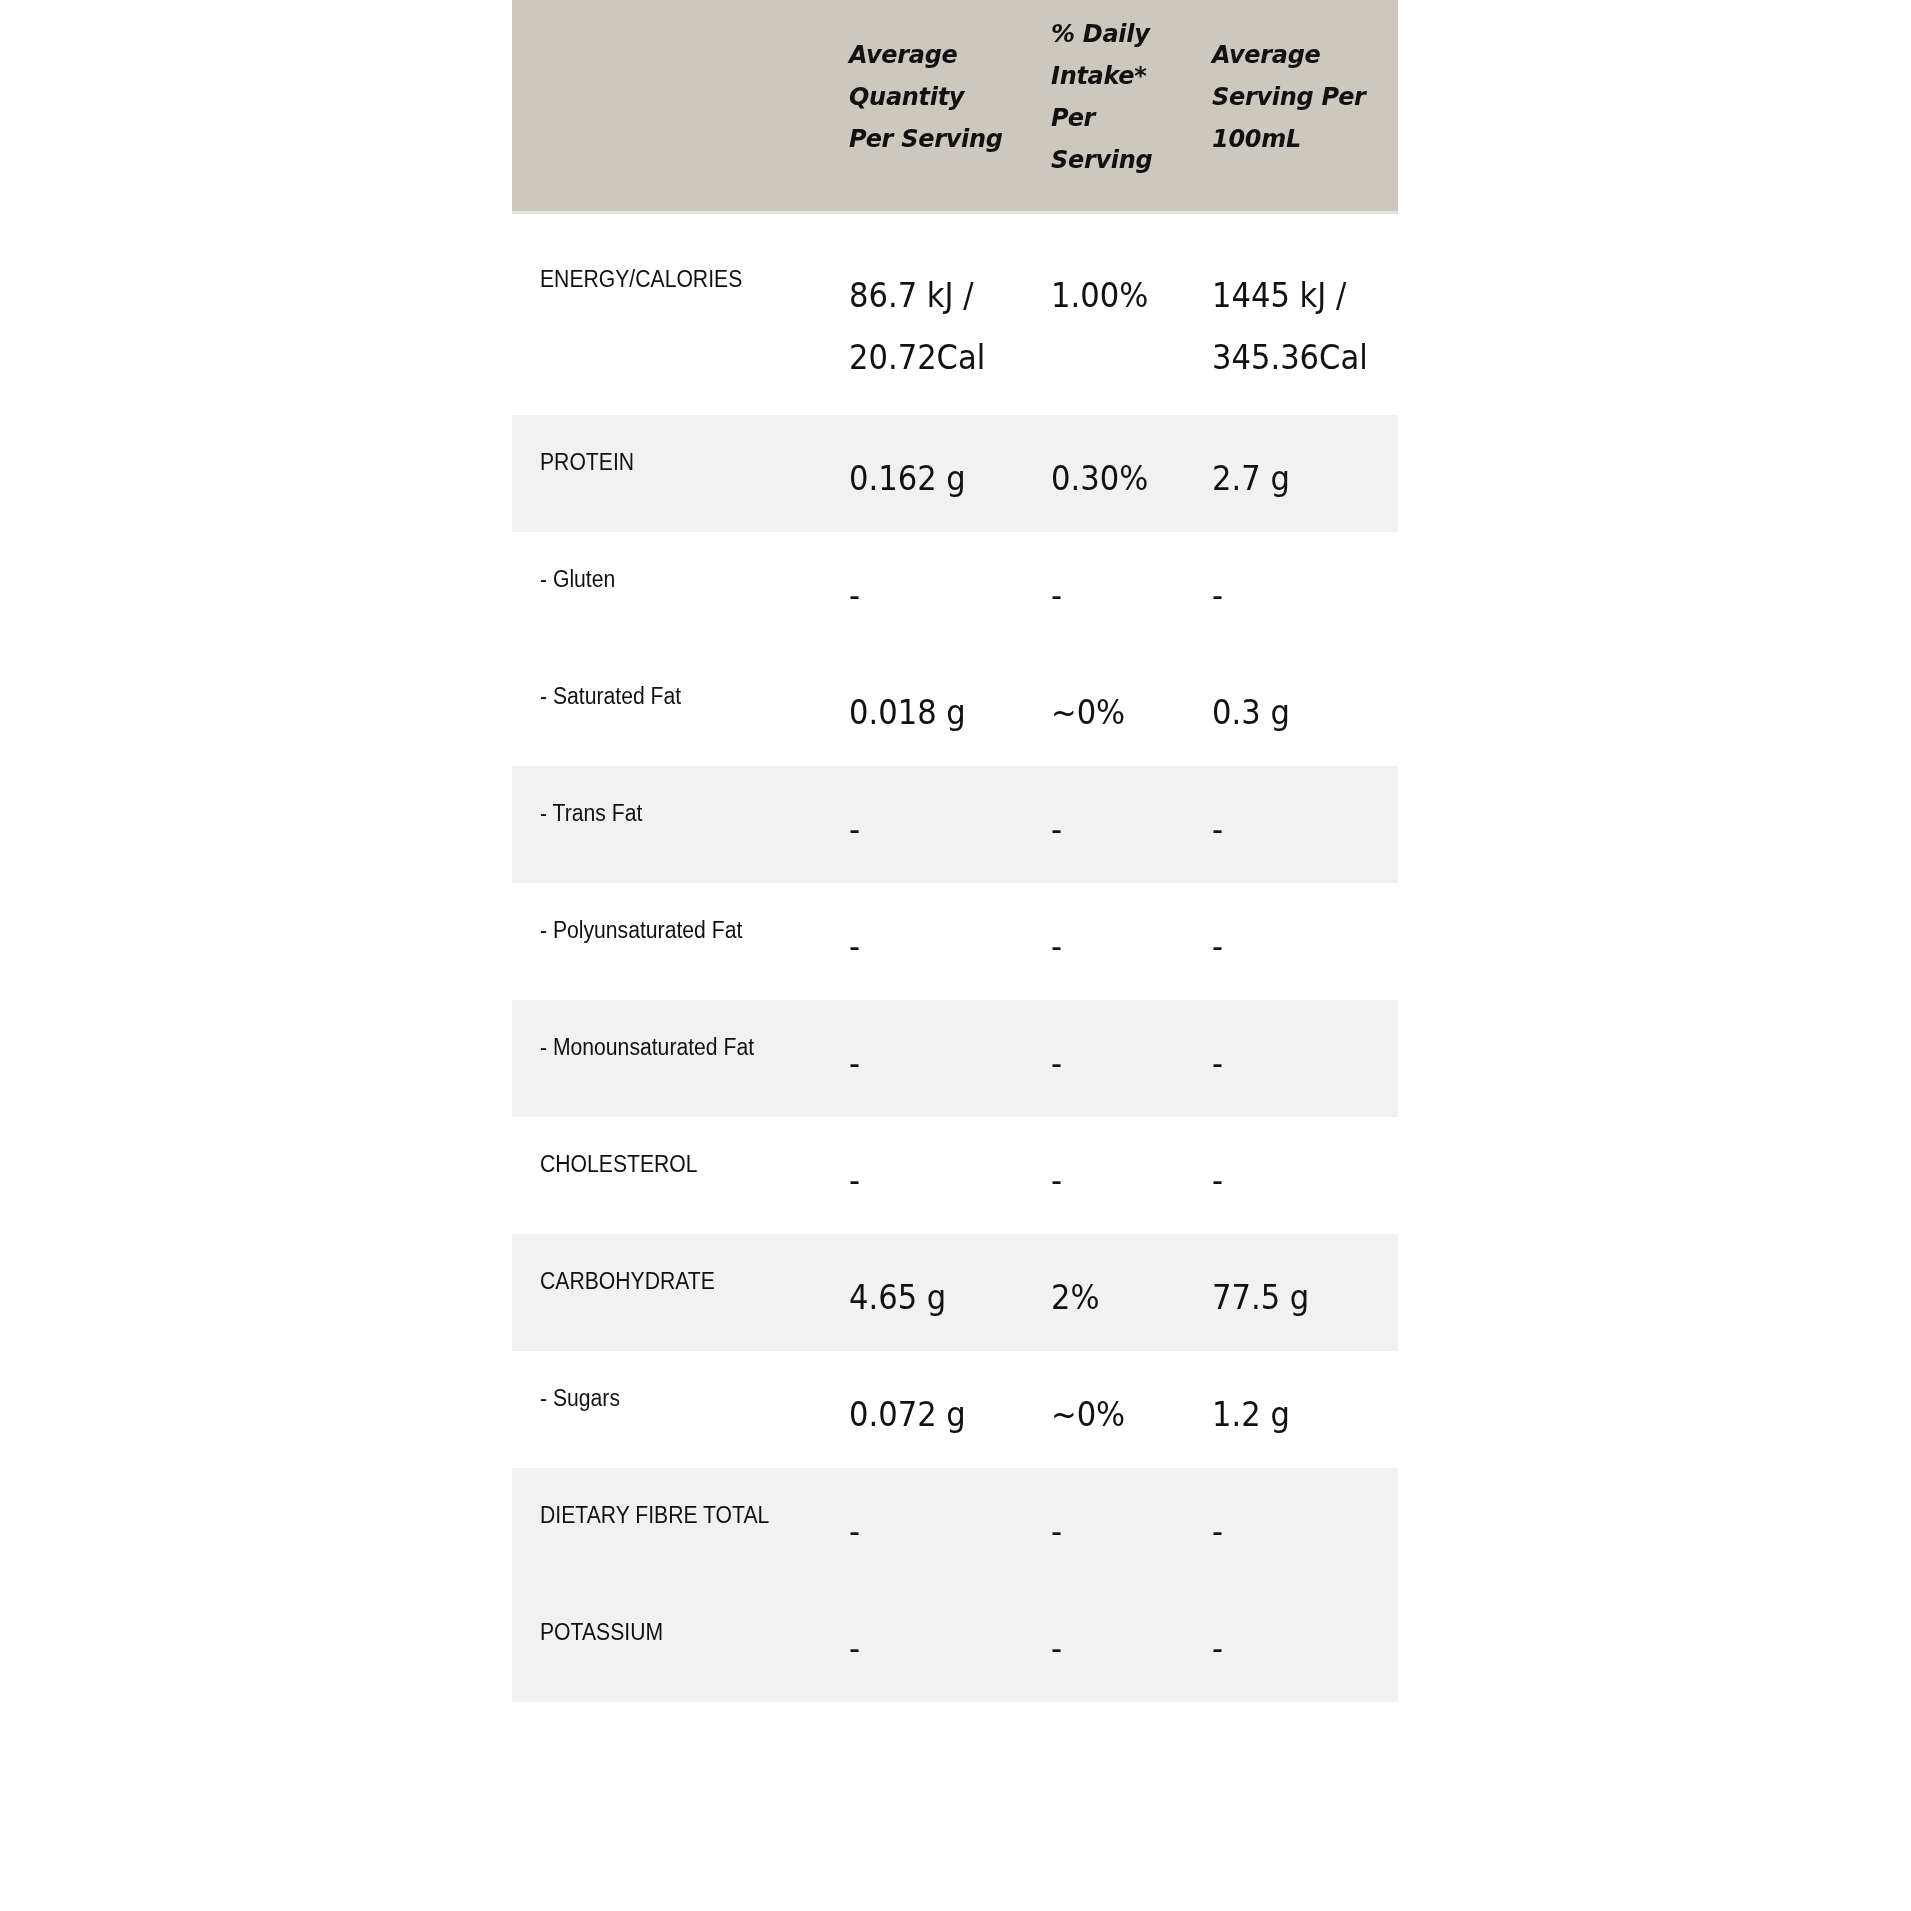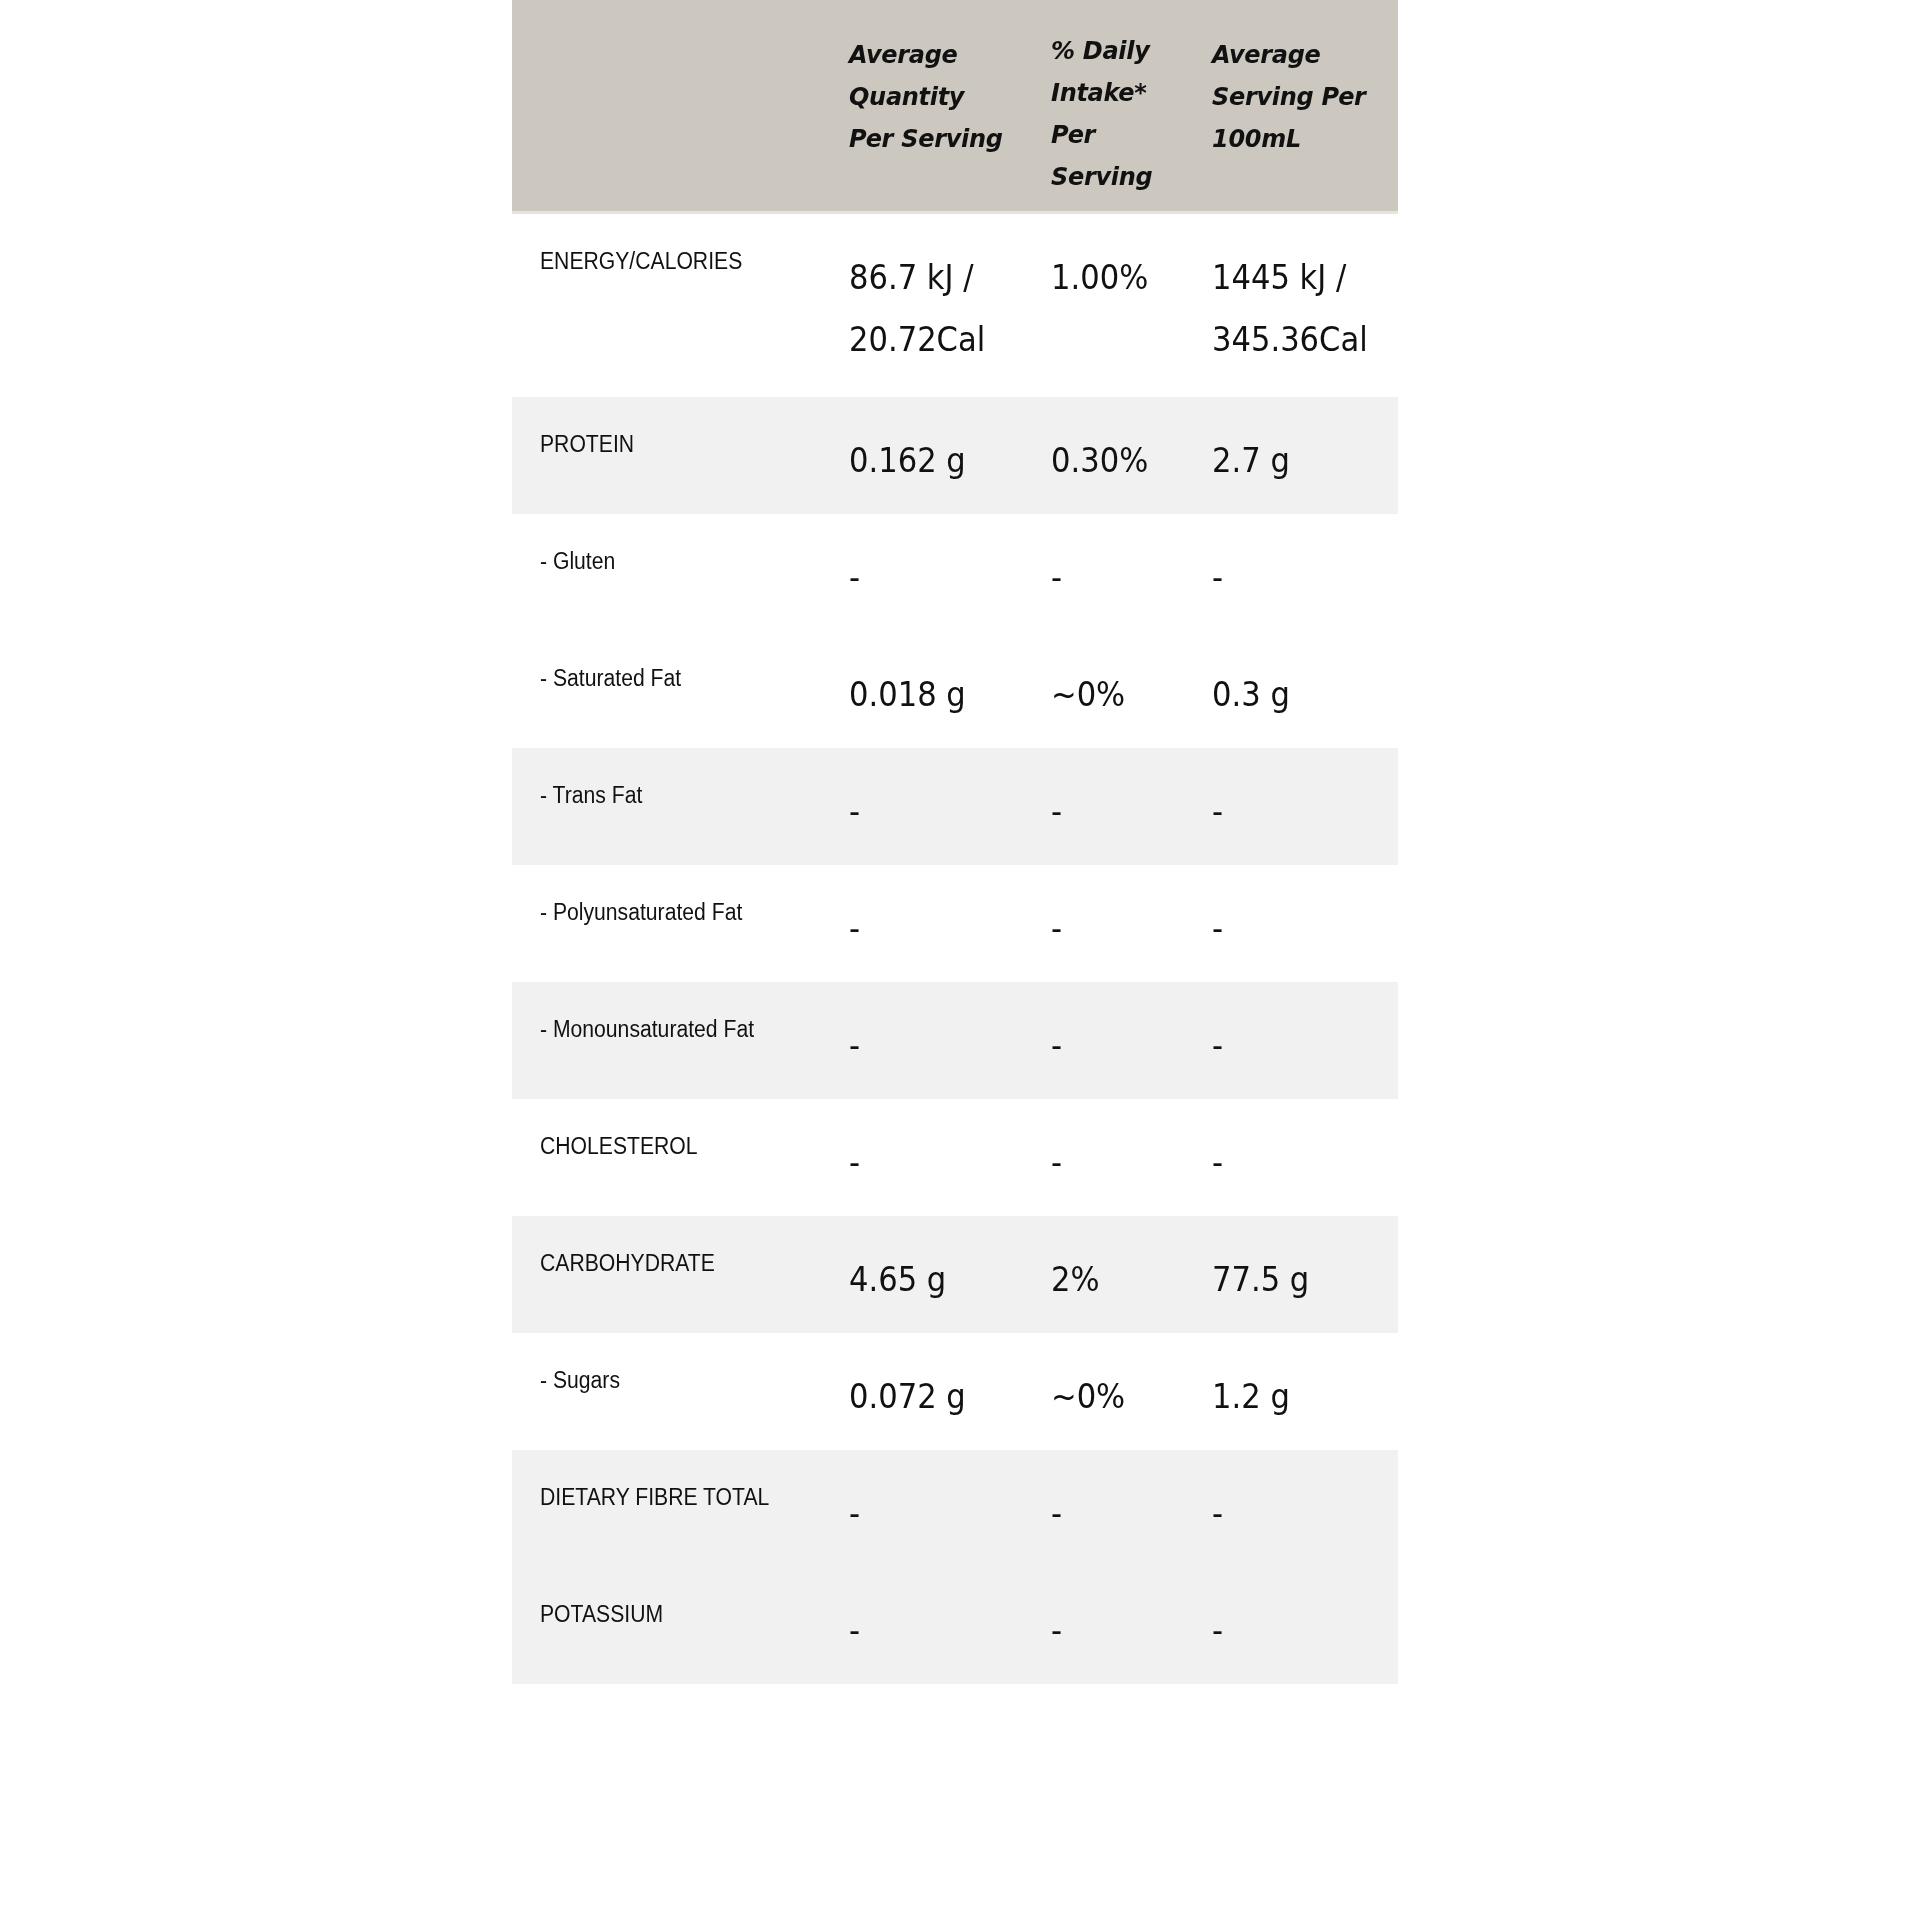--- a/index.html
+++ b/index.html
@@ -6,21 +6,21 @@
   body { width: 1911px; height: 1911px; overflow: hidden; position: relative;
          font-family: "Liberation Sans", "DejaVu Sans", sans-serif; color: #111; }
   .table { position: absolute; left: 512px; top: 0; width: 886px; }
   .header { position: relative; height: 211px; background: #ccc8c0;
             border-bottom: 3px solid #e6e4e0; font-style: italic; }
   .hcell { position: absolute; font-weight: bold; font-size: 24px; line-height: 42px;
            color: #111; font-family: "DejaVu Sans", sans-serif; letter-spacing: -0.3px; }
   .hcell span { display: block; }
   .row { position: relative; height: 117px; }
   .row.alt { background: #f1f1f1; }
-  .row.tall { height: 183px; }
+  .row.tall { height: 183px; margin-top: 18px; }
   .label { position: absolute; left: 28px; top: 34px; font-size: 23px;
            font-family: "Liberation Sans", sans-serif; color: #111;
            transform: scaleX(0.92); transform-origin: left top; white-space: nowrap; }
   .val { position: absolute; top: 32px; font-size: 34px; line-height: 62px;
          font-family: "DejaVu Sans", sans-serif; color: #111; white-space: nowrap;
          transform: scaleX(0.9); transform-origin: left top; }
   .val span { display: block; }
   .c1 { left: 337px; }
   .c2 { left: 539px; }
   .c3 { left: 700px; }
@@ -28,21 +28,21 @@
 </head>
 <body>
 
 <div class="table">
   <div class="header">
     <div class="hcell" style="left:337px; top:34px;">
       <span>Average</span>
       <span>Quantity</span>
       <span>Per Serving</span>
     </div>
-    <div class="hcell" style="left:539px; top:30px;">
+    <div class="hcell" style="left:539px; top:13px;">
       <span>% Daily</span>
       <span>Intake*</span>
       <span>Per</span>
       <span>Serving</span>
     </div>
     <div class="hcell" style="left:700px; top:34px;">
       <span>Average</span>
       <span>Serving Per</span>
       <span>100mL</span>
     </div>

